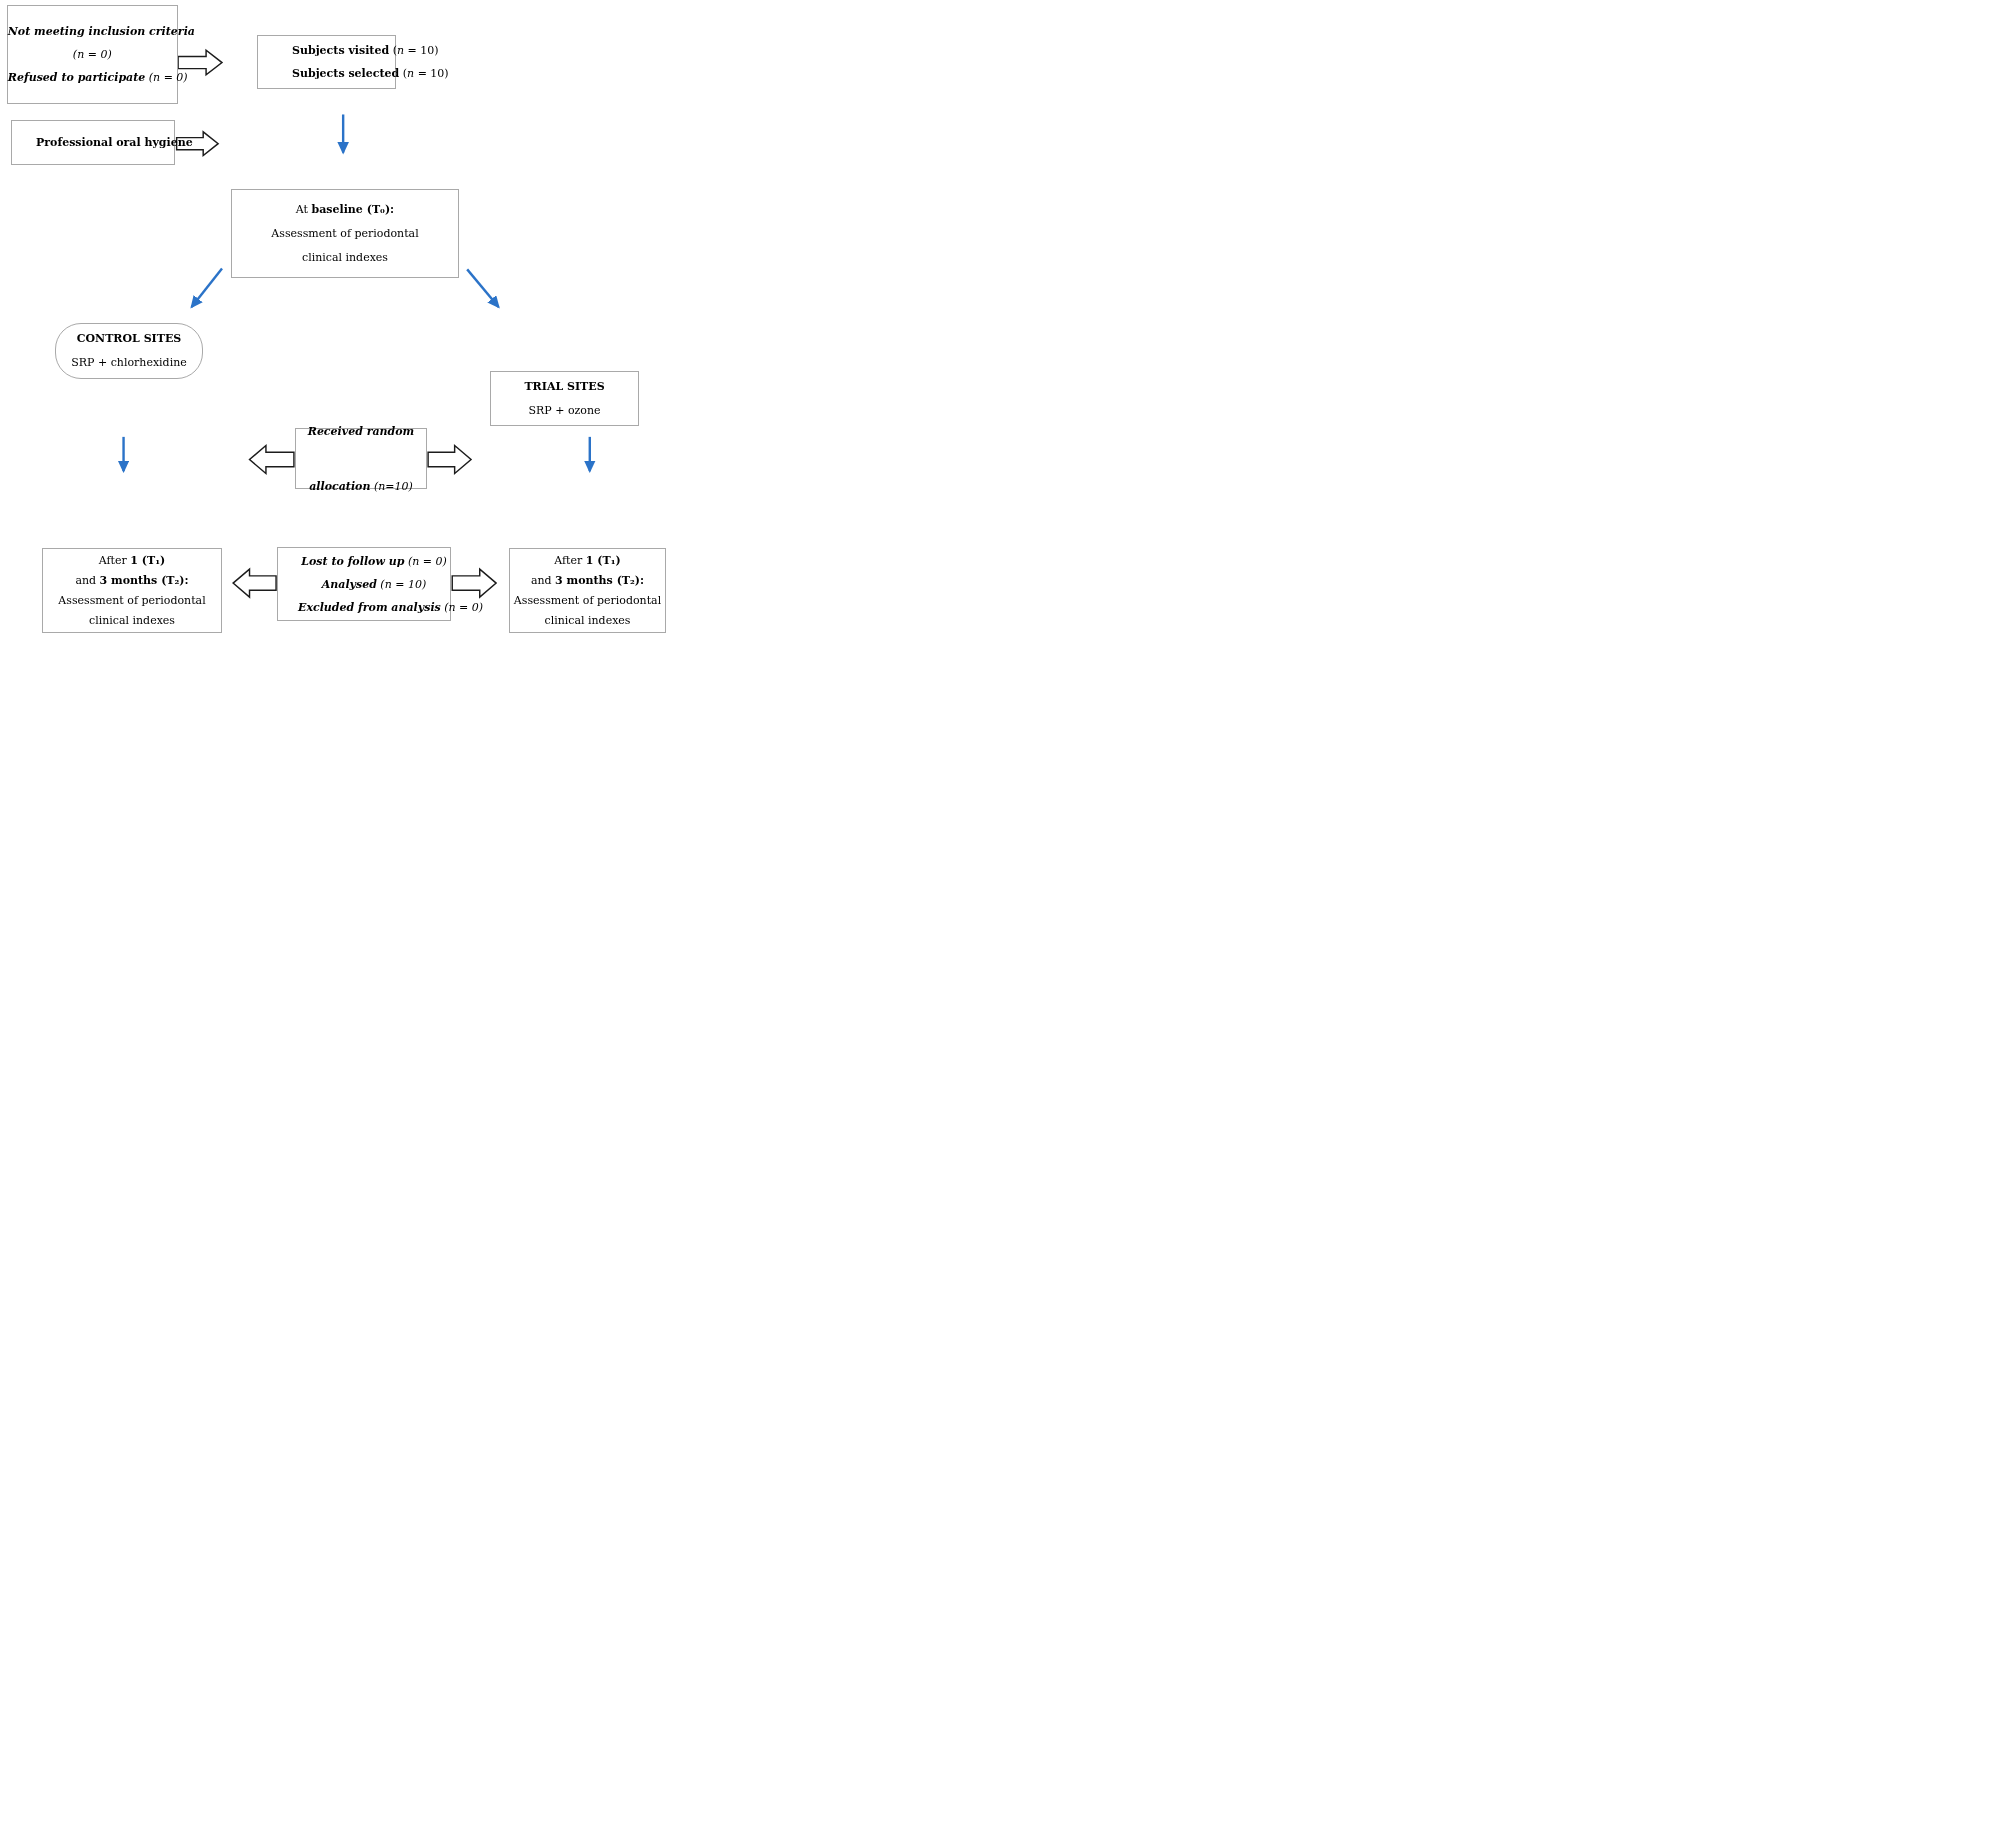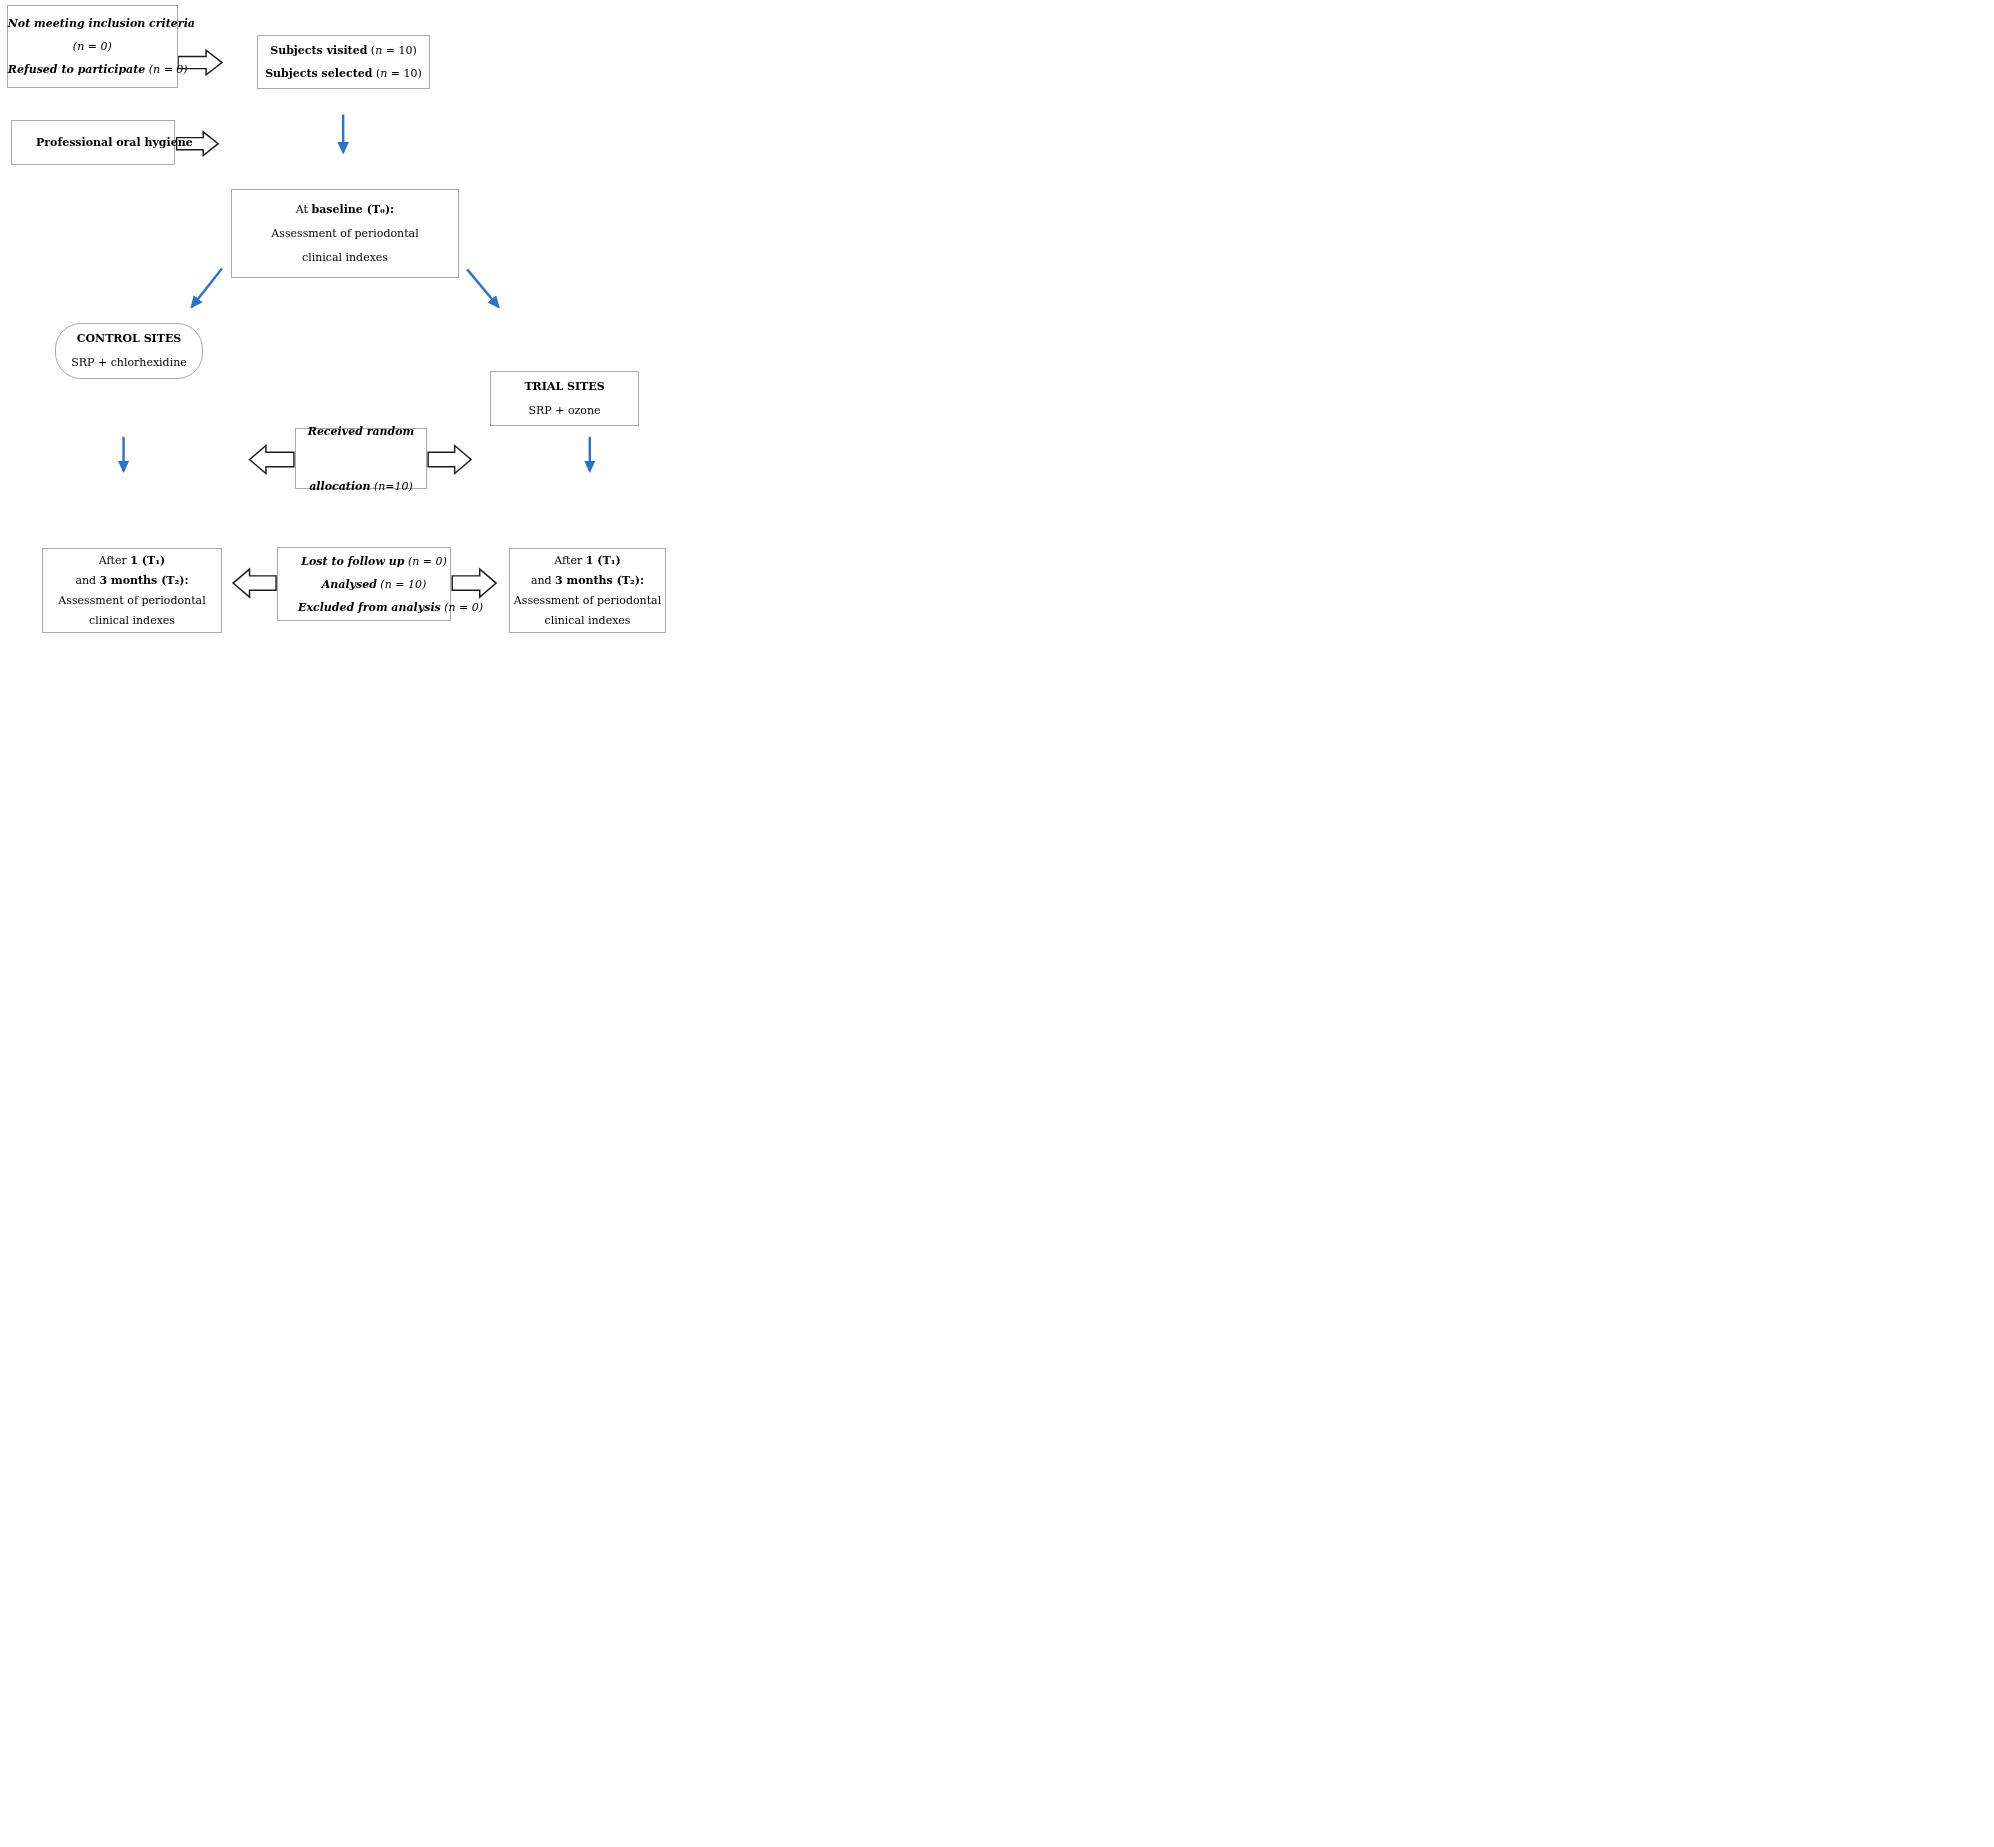--- a/index.html
+++ b/index.html
@@ -24,22 +24,22 @@
     box-sizing:border-box;
     display:flex;flex-direction:column;justify-content:center;
     text-align:center;
     font-size:11px;
     line-height:23px;
   }
   .b{font-weight:bold;}
   .it{font-style:italic;}
   .ln{white-space:nowrap;}
 
-  .b-exclusion{left:6.8px;top:5.3px;width:171px;height:83px;line-height:23px;}
-  .b-subjects{left:257px;top:35px;width:173px;height:54px;line-height:23px;}
+  .b-exclusion{left:6.8px;top:5.3px;width:171px;height:99px;line-height:23px;}
+  .b-subjects{left:257px;top:35px;width:139px;height:54px;line-height:23px;padding-left:34px;}
   .b-hygiene{left:11px;top:120px;width:164px;height:45px;padding-left:24px;}
   .b-baseline{left:231px;top:189px;width:228px;height:89px;line-height:24px;}
   .b-control{left:55px;top:323px;width:148px;height:56px;line-height:23.6px;border-radius:26px;}
   .b-trial{left:490px;top:327px;width:149px;height:55px;line-height:23.6px;margin-top:44px;}
   .b-random{left:295px;top:428px;width:132px;height:61px;line-height:27px;gap:28px;}
   .b-after-left{left:42px;top:548px;width:180px;height:85px;line-height:20px;}
   .b-followup{left:277px;top:547px;width:174px;height:74px;line-height:23px;padding-left:20px;}
   .b-after-right{left:509px;top:548px;width:157px;height:85px;line-height:20px;}
 
   .blue-line{stroke:var(--blue);stroke-width:5;fill:none;}

